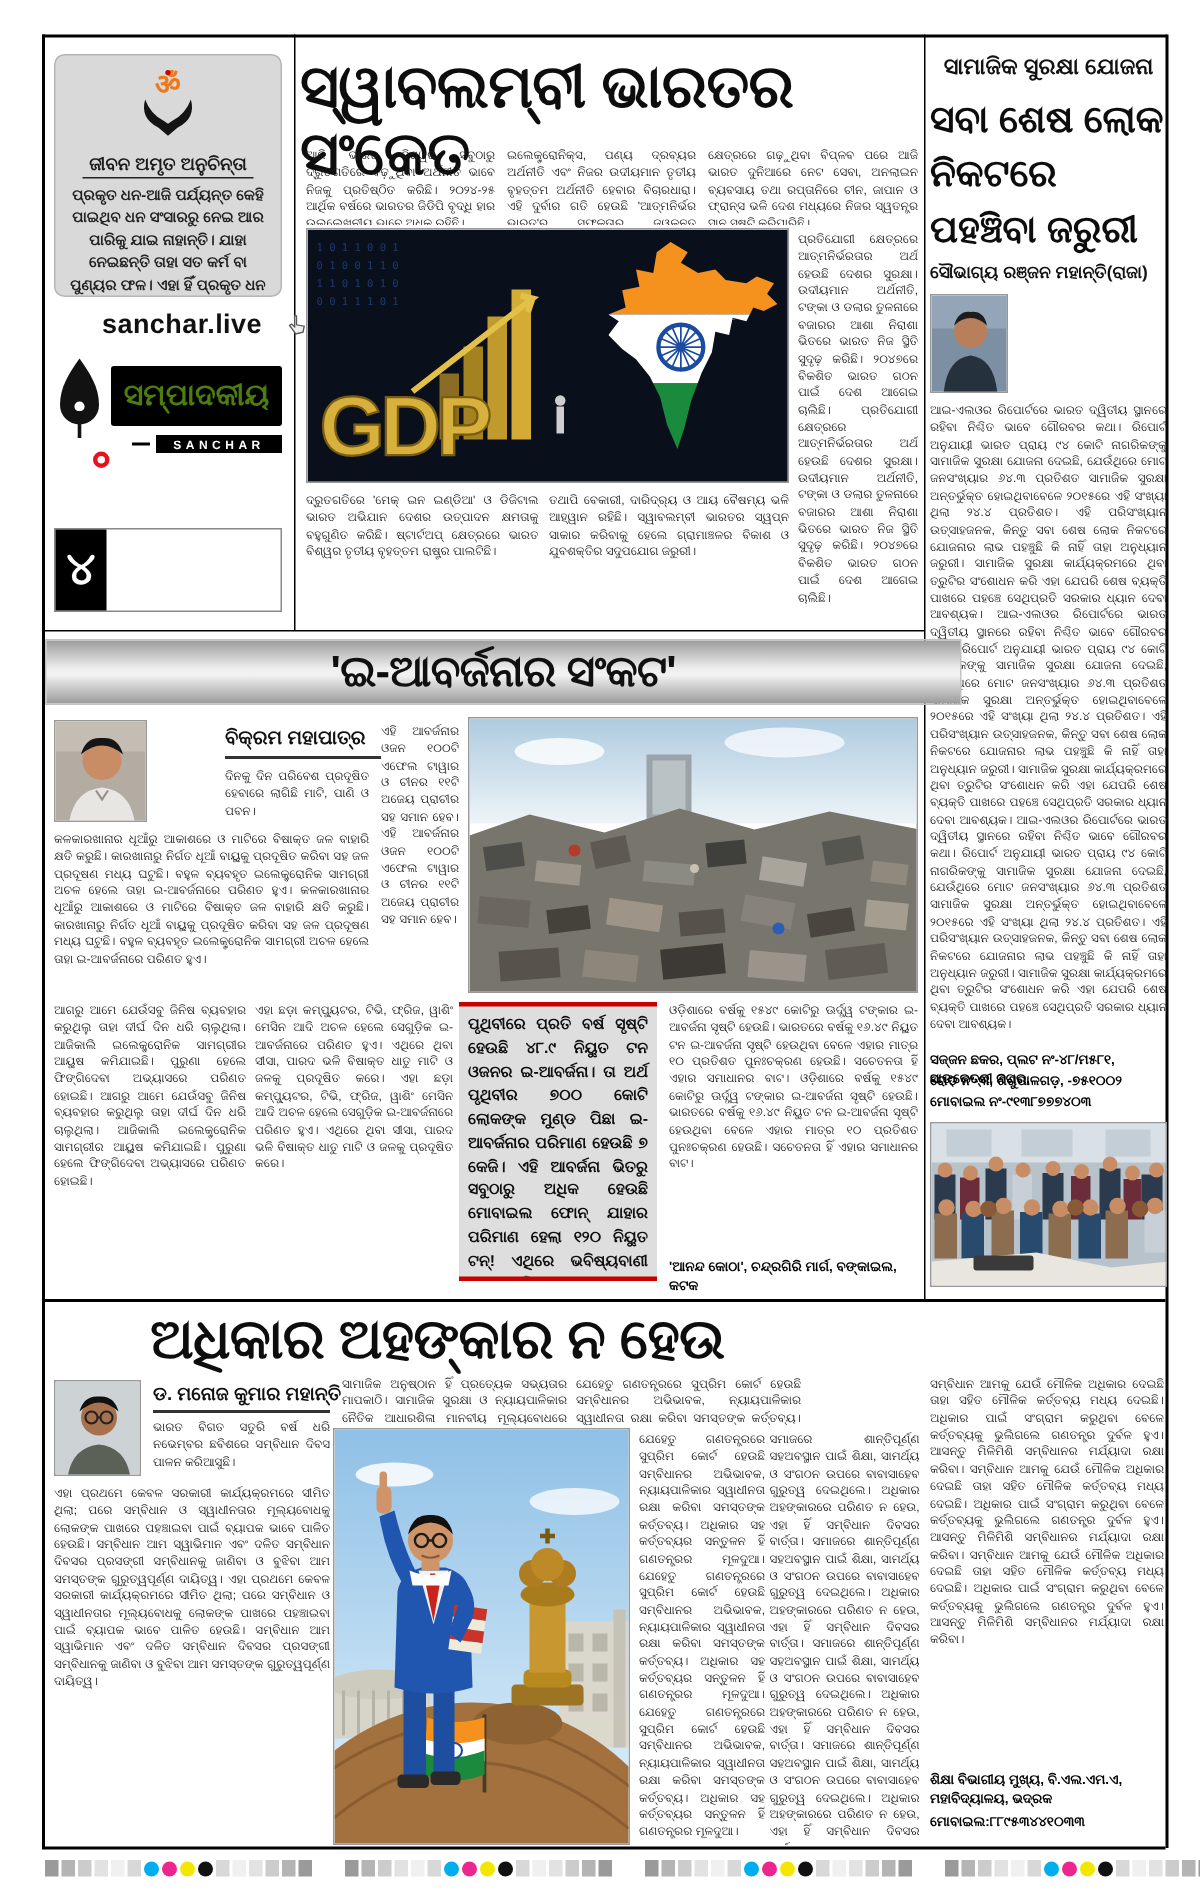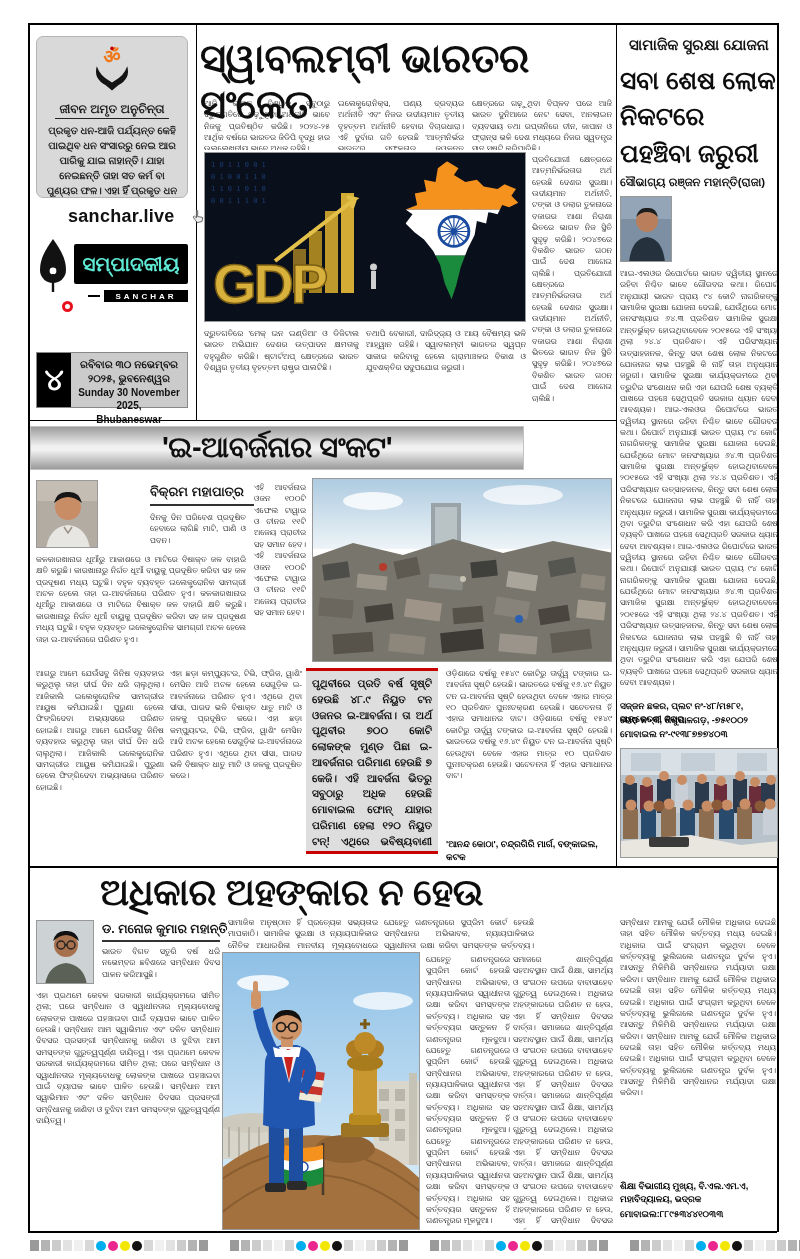--- a/index.html
+++ b/index.html
@@ -8,21 +8,21 @@
          font-family:"Liberation Sans","DejaVu Sans",sans-serif;color:#1b1b1b}
   .abs{position:absolute}
   .rule{background:#000}
   .jt{font-size:8px;line-height:1.42;text-align:justify;color:#1c1c1c;overflow:hidden;word-break:break-word}
   .headline{font-weight:800;color:#0d0d0d;letter-spacing:-.5px}
   .byline{font-weight:bold;color:#111}
   .quote-box{background:#d9d9d9;border:1px solid #b5b5b5;border-radius:7px;text-align:center;overflow:hidden}
   .quote-title{font-size:12px;font-weight:bold;display:inline-block;border-bottom:1.5px solid #222;padding:0 4px 2px}
   .quote-text{font-size:10px;font-weight:600;line-height:1.5;color:#222;padding:4px 8px;text-align:center}
   .site-link{font-size:18px;font-weight:bold;color:#111;letter-spacing:.3px}
-  .ed-box{background:#000;color:#5eead4;display:flex;align-items:center;justify-content:center;
+  .ed-box{background:#000;color:#4d7c0f;display:flex;align-items:center;justify-content:center;
           font-size:20px;font-weight:bold;border-radius:2px}
   .brand-bar{background:#000;color:#fff;font-size:8px;font-weight:bold;letter-spacing:3px;
              display:flex;align-items:center;justify-content:center}
   .masthead{font-size:46px;font-weight:800;letter-spacing:-1px;color:#0a0a0a;text-align:center;line-height:1}
   .date-cell-num{background:#000;color:#fff;display:flex;align-items:center;justify-content:center;
                  font-size:30px;font-weight:bold}
   .date-cell{background:#cbcbcb;text-align:center;padding-top:4px}
   .date-od{font-size:10.5px;font-weight:bold;line-height:1.35;color:#111}
   .date-en{font-size:10px;font-weight:bold;line-height:1.25;color:#111;margin-top:2px}
   .banner{background:linear-gradient(180deg,#9c9c9c 0%,#efefef 45%,#f2f2f2 55%,#9a9a9a 100%);
@@ -75,26 +75,20 @@
     <path d="M17 36 L17 54" stroke="#121212" stroke-width="2.4"></path>
   </svg>
   <div class="abs ed-box" style="left:74px;top:244px;width:114px;height:40px">ସମ୍ପାଦକୀୟ</div>
 
   <div class="abs brand-bar" style="left:104px;top:290px;width:84px;height:12px">SANCHAR</div>
   <div class="abs rule" style="left:88px;top:295px;width:12px;height:2px"></div>
   <div class="abs" style="left:62px;top:301px;width:11px;height:11px;border-radius:50%;border:3.5px solid #e8121c"></div>
 
   <div class="abs" style="left:36px;top:352px;width:152px;height:56px;display:flex;border:1px solid #888">
     <div class="date-cell-num" style="width:34px">୪</div>
-    <div class="date-cell" style="flex:1">
-      <div class="date-od">ରବିବାର ୩୦ ନଭେମ୍ବର</div>
-      <div class="date-od">୨୦୨୫, ଭୁବନେଶ୍ୱର</div>
-      <div class="date-en">Sunday 30 November 2025,</div>
-      <div class="date-en">Bhubaneswar</div>
-    </div>
   </div>
 
   <div class="abs headline" style="left:200px;top:36px;width:416px;font-size:40px">ସ୍ୱାବଲମ୍ବୀ ଭାରତର ସଂକେତ</div>
 
   <div class="abs jt" style="left:204px;top:98px;width:126px;height:52px">ଆଜି ଭାରତ ବିଶ୍ୱର ସବୁଠାରୁ ଦ୍ରୁତଗତିରେ ବଢ଼ୁଥିବା ଅର୍ଥନୀତି ଭାବେ ନିଜକୁ ପ୍ରତିଷ୍ଠିତ କରିଛି। ୨୦୨୪-୨୫ ଆର୍ଥିକ ବର୍ଷରେ ଭାରତର ଜିଡିପି ବୃଦ୍ଧି ହାର ଉଲ୍ଲେଖନୀୟ ଭାବେ ଅଧିକ ରହିଛି।</div>
   <div class="abs jt" style="left:338px;top:98px;width:126px;height:52px">ଇଲେକ୍ଟ୍ରୋନିକ୍ସ, ପଣ୍ୟ ଦ୍ରବ୍ୟର ଅର୍ଥନୀତି ଏବଂ ନିଜର ଉଦୀୟମାନ ତୃତୀୟ ବୃହତ୍ତମ ଅର୍ଥନୀତି ହେବାର ବିଚାରଧାରା। ଏହି ଦୁର୍ବାର ଗତି ହେଉଛି 'ଆତ୍ମନିର୍ଭର ଭାରତ'ର ସଫଳତାର ଜ୍ୱଳନ୍ତ ଉଦାହରଣ।</div>
   <div class="abs jt" style="left:472px;top:98px;width:140px;height:52px">କ୍ଷେତ୍ରରେ ଗଢ଼ୁଥିବା ବିପ୍ଳବ ପରେ ଆଜି ଭାରତ ଦୁନିଆରେ ନେଟ ସେବା, ଅନଲାଇନ ବ୍ୟବସାୟ ତଥା ରପ୍ତାନିରେ ଚୀନ, ଜାପାନ ଓ ଫ୍ରାନ୍ସ ଭଳି ଦେଶ ମଧ୍ୟରେ ନିଜର ସ୍ୱତନ୍ତ୍ର ସ୍ଥାନ ସୃଷ୍ଟି କରିପାରିଛି।</div>
   <div class="abs jt" style="left:532px;top:154px;width:80px;height:258px">ପ୍ରତିଯୋଗୀ କ୍ଷେତ୍ରରେ ଆତ୍ମନିର୍ଭରତାର ଅର୍ଥ ହେଉଛି ଦେଶର ସୁରକ୍ଷା। ଉଦୀୟମାନ ଅର୍ଥନୀତି, ଟଙ୍କା ଓ ଡଲାର ତୁଳନାରେ ବଜାରର ଆଶା ନିରାଶା ଭିତରେ ଭାରତ ନିଜ ସ୍ଥିତି ସୁଦୃଢ଼ କରିଛି। ୨୦୪୭ରେ ବିକଶିତ ଭାରତ ଗଠନ ପାଇଁ ଦେଶ ଆଗେଇ ଚାଲିଛି। ପ୍ରତିଯୋଗୀ କ୍ଷେତ୍ରରେ ଆତ୍ମନିର୍ଭରତାର ଅର୍ଥ ହେଉଛି ଦେଶର ସୁରକ୍ଷା। ଉଦୀୟମାନ ଅର୍ଥନୀତି, ଟଙ୍କା ଓ ଡଲାର ତୁଳନାରେ ବଜାରର ଆଶା ନିରାଶା ଭିତରେ ଭାରତ ନିଜ ସ୍ଥିତି ସୁଦୃଢ଼ କରିଛି। ୨୦୪୭ରେ ବିକଶିତ ଭାରତ ଗଠନ ପାଇଁ ଦେଶ ଆଗେଇ ଚାଲିଛି।</div>
   <div class="abs jt" style="left:204px;top:328px;width:155px;height:86px">ଦ୍ରୁତଗତିରେ 'ମେକ୍ ଇନ ଇଣ୍ଡିଆ' ଓ ଡିଜିଟାଲ ଭାରତ ଅଭିଯାନ ଦେଶର ଉତ୍ପାଦନ କ୍ଷମତାକୁ ବହୁଗୁଣିତ କରିଛି। ଷ୍ଟାର୍ଟଅପ୍ କ୍ଷେତ୍ରରେ ଭାରତ ବିଶ୍ୱର ତୃତୀୟ ବୃହତ୍ତମ ରାଷ୍ଟ୍ର ପାଲଟିଛି।</div>
   <div class="abs jt" style="left:366px;top:328px;width:160px;height:86px">ତଥାପି ବେକାରୀ, ଦାରିଦ୍ର୍ୟ ଓ ଆୟ ବୈଷମ୍ୟ ଭଳି ଆହ୍ୱାନ ରହିଛି। ସ୍ୱାବଲମ୍ବୀ ଭାରତର ସ୍ୱପ୍ନ ସାକାର କରିବାକୁ ହେଲେ ଗ୍ରାମାଞ୍ଚଳର ବିକାଶ ଓ ଯୁବଶକ୍ତିର ସଦୁପଯୋଗ ଜରୁରୀ।</div>
@@ -218,21 +212,21 @@
             <circle cx="38" cy="57" r="5.5"></circle>
             <circle cx="96" cy="56" r="5.5"></circle>
             <circle cx="139" cy="57" r="5.5"></circle>
           </g>
       </g>
       <path d="M0 110 L0 92 L70 86 L120 96 L158 92 L158 110 Z" fill="#e9e6df"></path>
       <rect x="28" y="88" width="40" height="10" rx="2" fill="#3a3a3a"></rect>
     </svg>
   </div>
 
-  <div class="abs banner" style="left:30px;top:426px;width:494px;height:44px">
+  <div class="abs banner" style="left:30px;top:426px;width:611px;height:44px">
     <span class="banner-title">'ଇ-ଆବର୍ଜନାର ସଂକଟ'</span>
   </div>
 
   <div class="abs photo-frame" style="left:36px;top:480px;width:62px;height:68px">
     <svg width="62" height="68" viewBox="0 0 62 68">
       <rect width="62" height="68" fill="#b3aca3"></rect>
       <rect width="62" height="20" fill="#c4bdb4"></rect>
       <circle cx="31" cy="26" r="13" fill="#c98d66"></circle>
       <path d="M17 22 Q20 10 31 11 Q42 10 45 22 Q38 16 31 16 Q24 16 17 22 Z" fill="#161616"></path>
       <path d="M9 68 Q12 46 31 44 Q50 46 53 68 Z" fill="#e8e6e2"></path>

